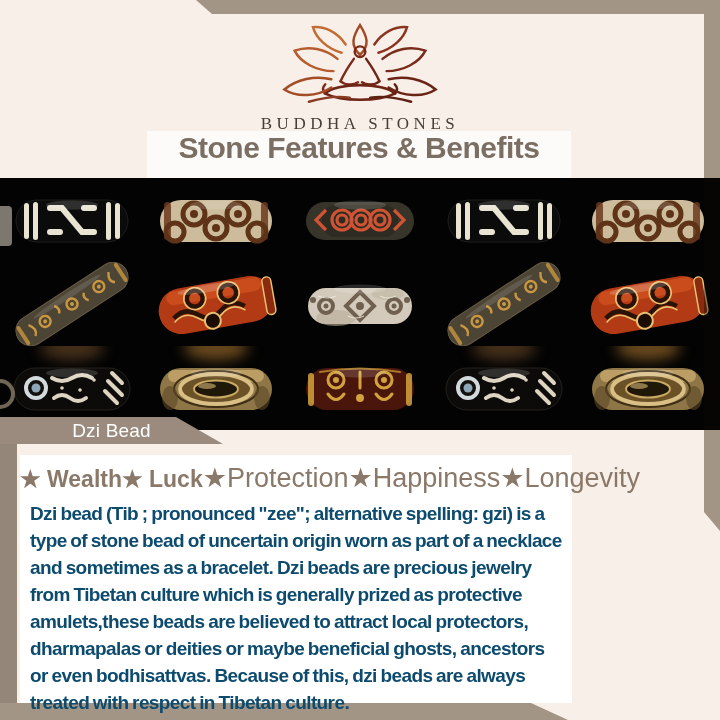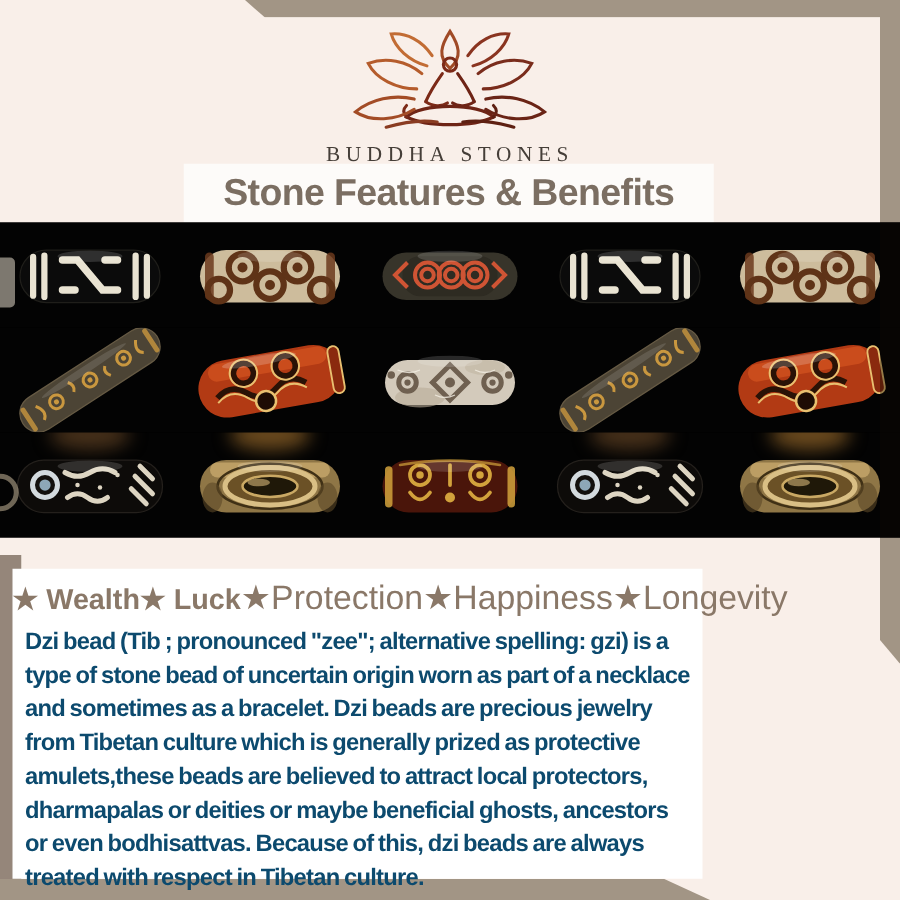--- a/index.html
+++ b/index.html
@@ -18,41 +18,41 @@
              clip-path:polygon(0 0,531px 0,568px 17px,0 17px);}
 
   
   .header{position:absolute;top:14px;left:0;width:720px;height:117px;text-align:center;}
   .logo{display:block;margin:6px auto 0 auto;}
   .brand-name{font-family:"Liberation Serif",serif;font-size:17px;letter-spacing:4.5px;
               color:#453e38;margin-top:2px;}
 
   
   .banner{position:absolute;left:147px;top:131px;width:424px;height:47px;background:#fdfbf9;
-          display:flex;align-items:center;justify-content:center;}
+          display:flex;align-items:flex-start;justify-content:center;}
   .banner span{font-size:30px;font-weight:700;color:#7b6e62;letter-spacing:-0.5px;}
 
   
   .gallery{position:absolute;top:178px;left:0;width:720px;height:252px;background:#000;
            display:grid;grid-template-columns:repeat(5,144px);grid-template-rows:repeat(3,84px);}
   .cell{position:relative;overflow:hidden;background:#030303;}
   .cell svg{position:absolute;inset:0;}
   .cell.blur-dark::before,.cell.blur-gold::before{content:"";position:absolute;top:-10px;left:28%;
            width:44%;height:24px;border-radius:50%;filter:blur(7px);}
   .cell.blur-dark::before{background:#46301a;}
   .cell.blur-gold::before{background:#6b4a1e;}
 
   
   .label-band{position:absolute;left:0;top:417px;width:223px;height:27px;background:#9a8b7e;
           clip-path:polygon(0 0,176px 0,223px 27px,0 27px);
           display:flex;align-items:center;justify-content:center;}
   .label-band span{color:#ffffff;font-size:19px;letter-spacing:0.2px;}
 
   
-  .content-box{position:absolute;left:10px;top:455px;width:552px;height:248px;background:#ffffff;}
+  .content-box{position:absolute;left:20px;top:455px;width:552px;height:248px;background:#ffffff;}
   .benefits{margin-top:7px;text-align:center;color:#8a7868;white-space:nowrap;}
   .benefits .seg-bold{font-weight:700;font-size:23px;}
   .benefits .seg-regular{font-weight:400;font-size:27px;}
   .desc{margin:6px 10px 0 10px;font-size:19px;font-weight:700;line-height:27px;
         letter-spacing:-0.6px;word-spacing:-1px;color:#0c4a6e;}
 </style>
 </head>
 <body>
 
 <div class="page">
@@ -373,20 +373,23 @@
    <ellipse cx="72" cy="43" rx="22" ry="8.5" fill="#1f1808" stroke="#caa964" stroke-width="2"></ellipse>
    <ellipse cx="63" cy="40" rx="9" ry="3" fill="#a9905c" opacity="0.8"></ellipse>
    <ellipse cx="26" cy="52" rx="8" ry="12" fill="#5c4826" opacity="0.6"></ellipse>
    <ellipse cx="118" cy="52" rx="8" ry="12" fill="#5c4826" opacity="0.6"></ellipse>
           <ellipse cx="72" cy="27" rx="26" ry="4.5" fill="#fff" opacity="0.15"></ellipse>
         </svg>
       </div>
     </div>
   <div class="photo-right-tint"></div>
 
+  <div class="label-band">
+    <span>Dzi Bead</span>
+  </div>
 
   <div class="frame-left"></div>
   <div class="frame-bottom"></div>
 
   <div class="content-box">
     <div class="benefits" id="benefits"><span class="seg-bold">★ Wealth</span><span class="seg-bold">★ Luck</span><span class="seg-regular">★Protection</span><span class="seg-regular">★Happiness</span><span class="seg-regular">★Longevity</span></div>
     <p class="desc">Dzi bead (Tib ; pronounced "zee"; alternative spelling: gzi) is a type of stone bead of uncertain origin worn as part of a necklace and sometimes as a bracelet. Dzi beads are precious jewelry from Tibetan culture which is generally prized as protective amulets,these beads are believed to attract local protectors, dharmapalas or deities or maybe beneficial ghosts, ancestors or even bodhisattvas. Because of this, dzi beads are always treated with respect in Tibetan culture.</p>
   </div>
 
 </div>

